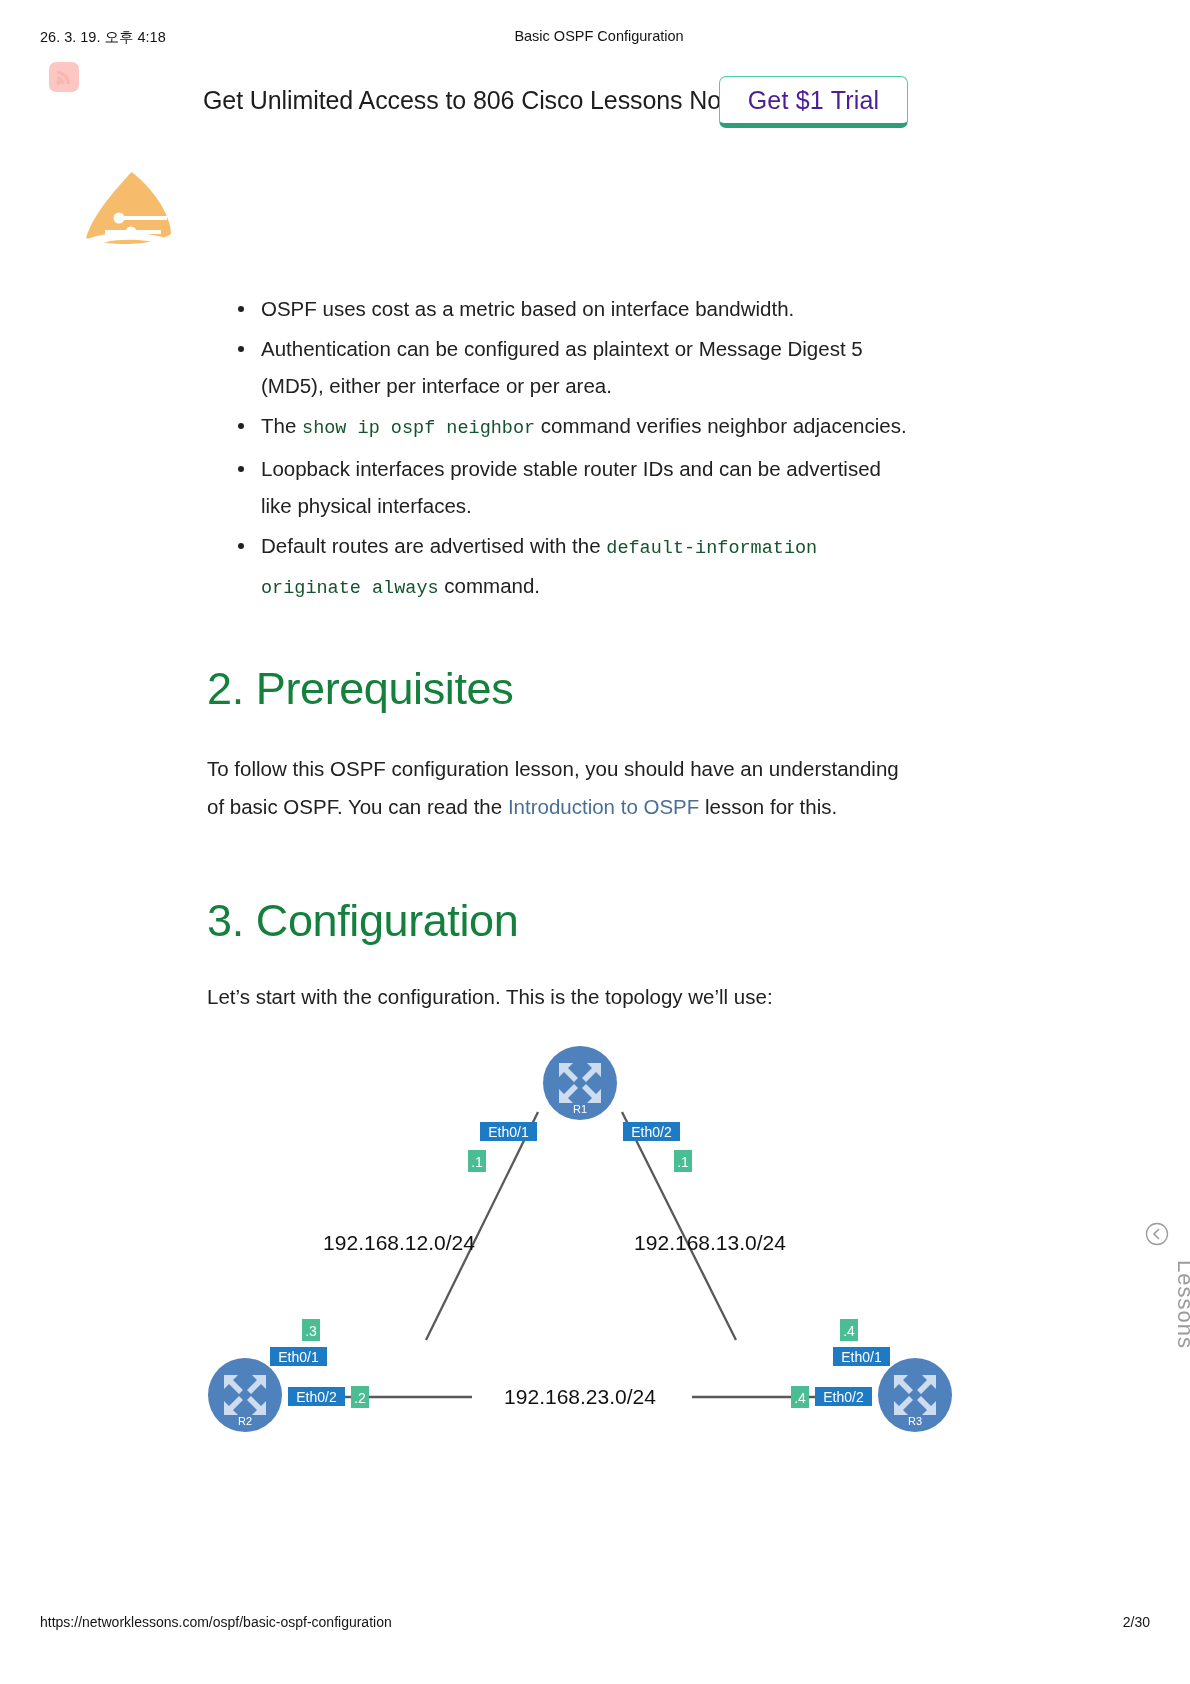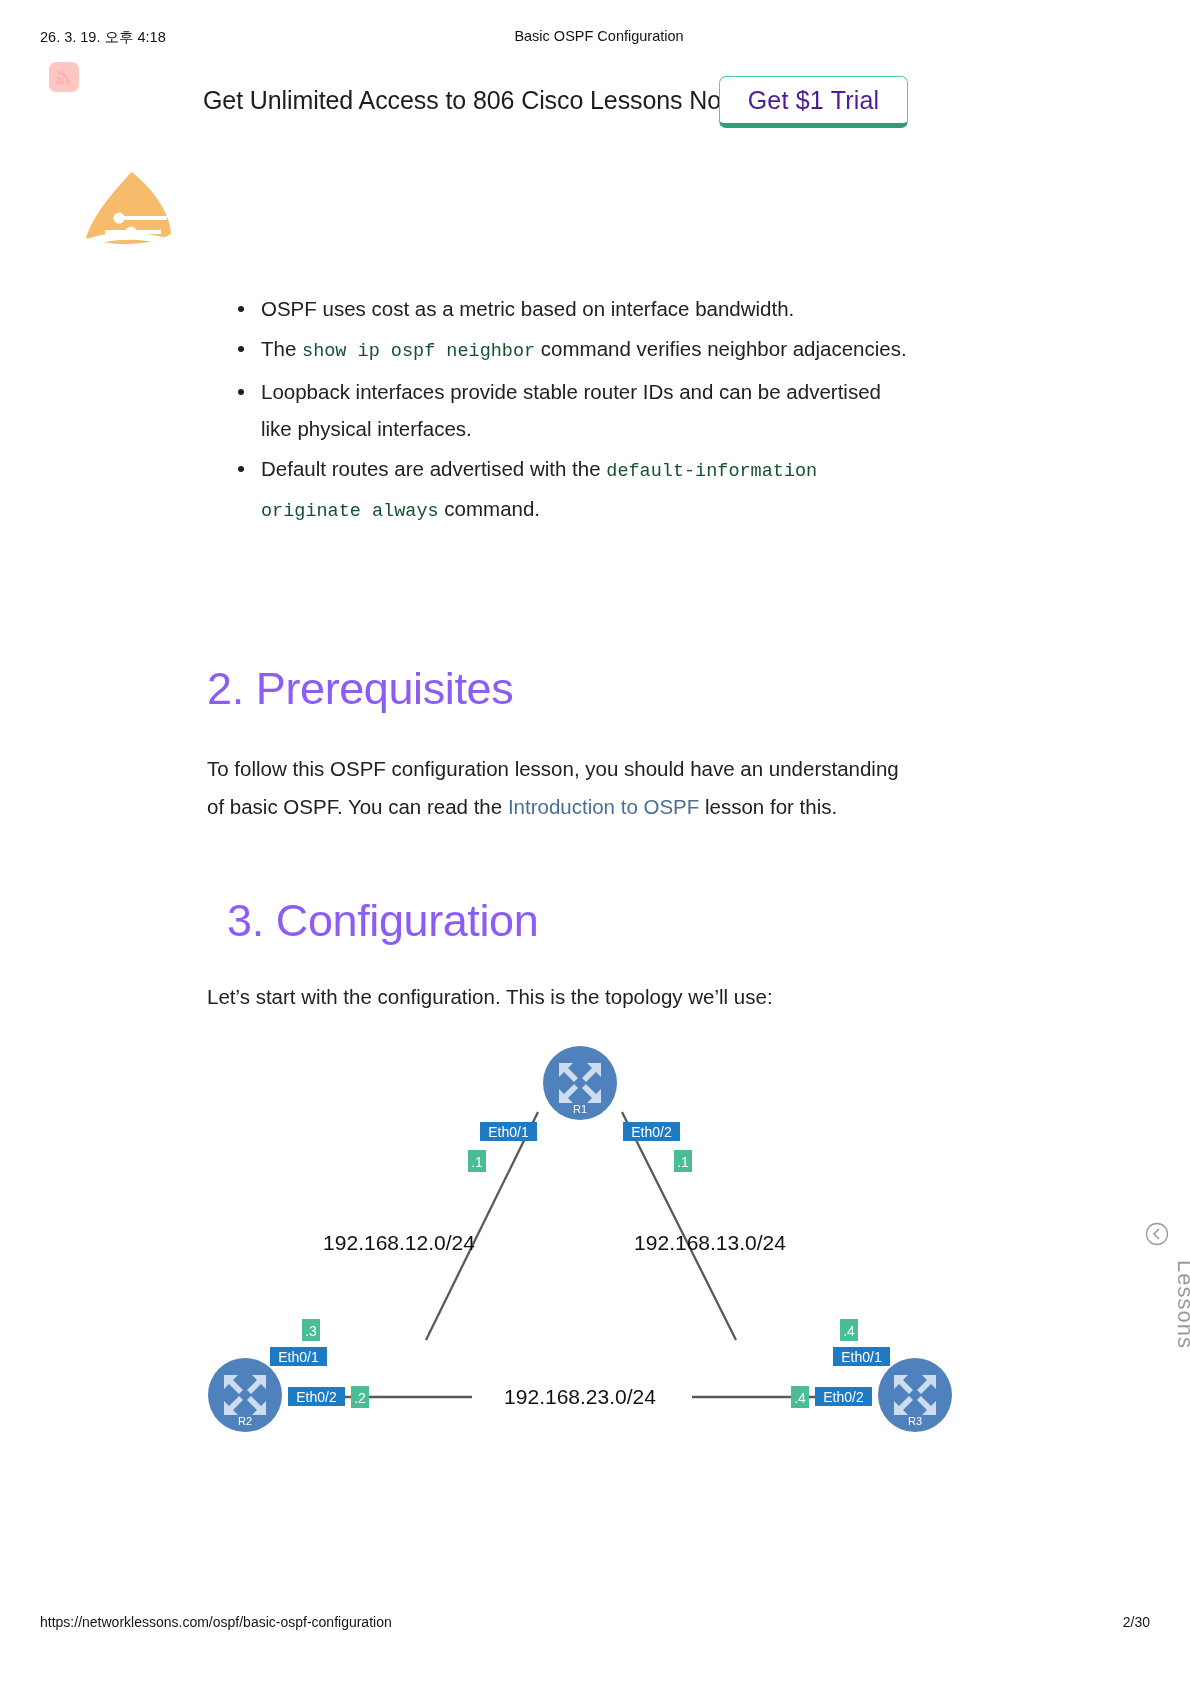--- a/index.html
+++ b/index.html
@@ -164,26 +164,26 @@
     letter-spacing: 0px;
     color: #14532d;
   }
 
   h2.section-heading {
     position: absolute;
     left: 207px;
     margin: 0;
     font-size: 45px;
     font-weight: 400;
-    color: #8b5cf6;
+    color: #15803d;
     letter-spacing: -0.4px;
     white-space: nowrap;
   }
   h2#h-prereq { top: 663px; }
-  h2#h-config { top: 895px; margin-left: 20px; }
+  h2#h-config { top: 895px; }
 
   p.para {
     position: absolute;
     left: 207px;
     width: 700px;
     margin: 0;
     font-size: 20.5px;
     line-height: 37.5px;
     color: #212121;
   }
@@ -265,20 +265,21 @@
     <circle cx="36" cy="48" r="5.5" fill="#ffffff"></circle>
     <circle cx="48" cy="62" r="5.5" fill="#ffffff"></circle>
     <path d="M2 70 C 25 60, 60 60, 90 70 L 90 78 C 60 66, 24 68, 2 79 Z" fill="#ffffff"></path>
   </svg>
 </div>
 
 <div class="article">
 
   <ul class="bullets">
       <li><span><span>OSPF uses </span><b>cost as a metric</b><span> based on interface bandwidth.</span></span></li>
+      <li><span><b>Authentication</b><span> can be configured as plaintext or Message Digest 5 (MD5), either per interface or per area.</span></span></li>
       <li><span><span>The </span><code>show ip ospf neighbor</code><span> command verifies neighbor adjacencies.</span></span></li>
       <li><span><b>Loopback interfaces</b><span> provide stable router IDs and can be advertised like physical interfaces.</span></span></li>
       <li><span><span>Default routes are advertised with the </span><code>default-information originate always</code><span> command.</span></span></li>
     </ul>
 
   <h2 class="section-heading" id="h-prereq">2. Prerequisites</h2>
 
   <p class="para" id="p-prereq">
     <span>To follow this OSPF configuration lesson, you should have an understanding of basic OSPF. You can read the </span><a class="inline-link" href="#">Introduction to OSPF</a><span> lesson for this.</span>
   </p>

